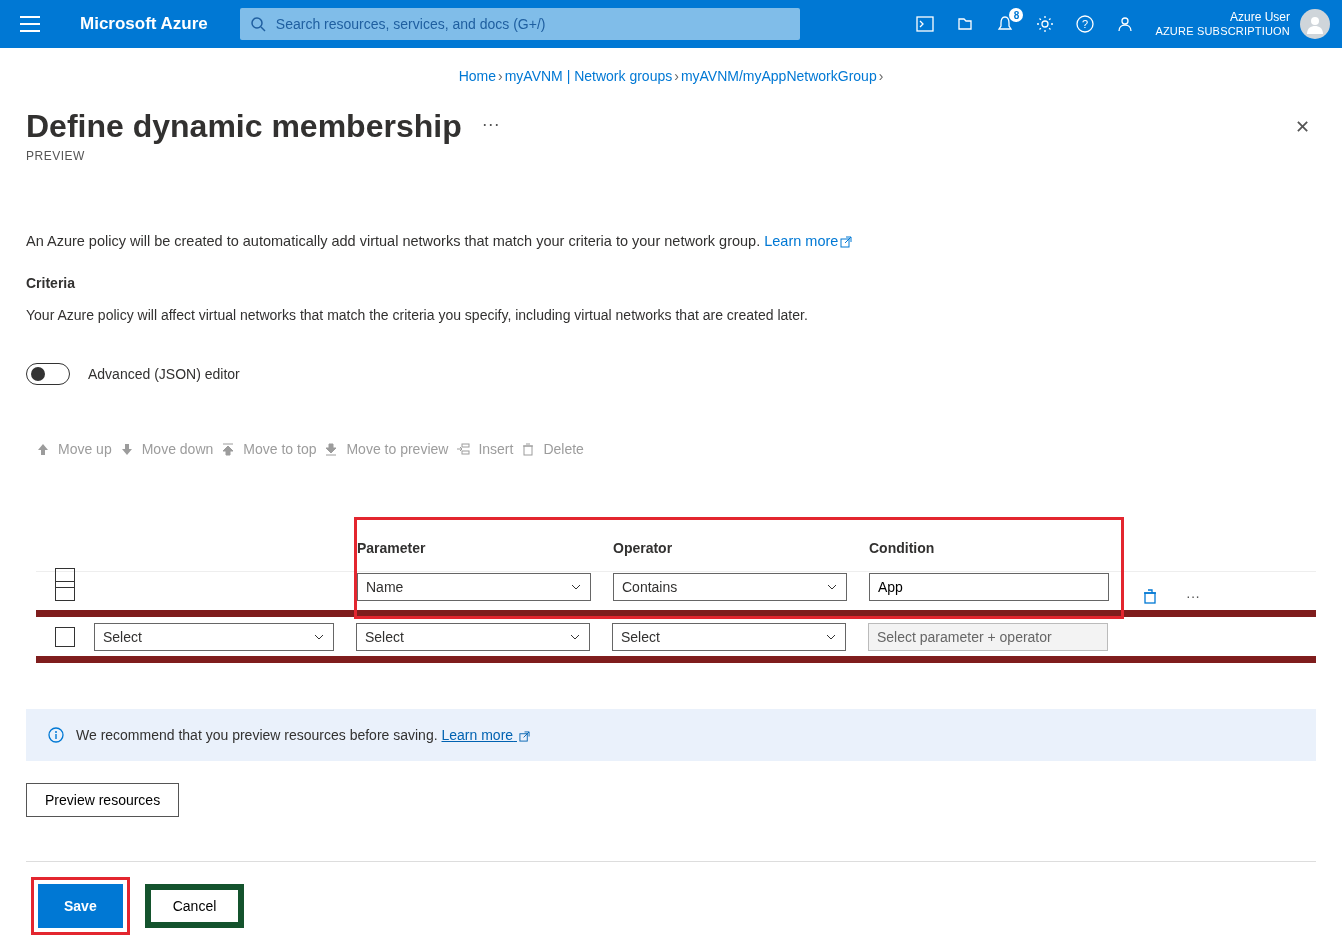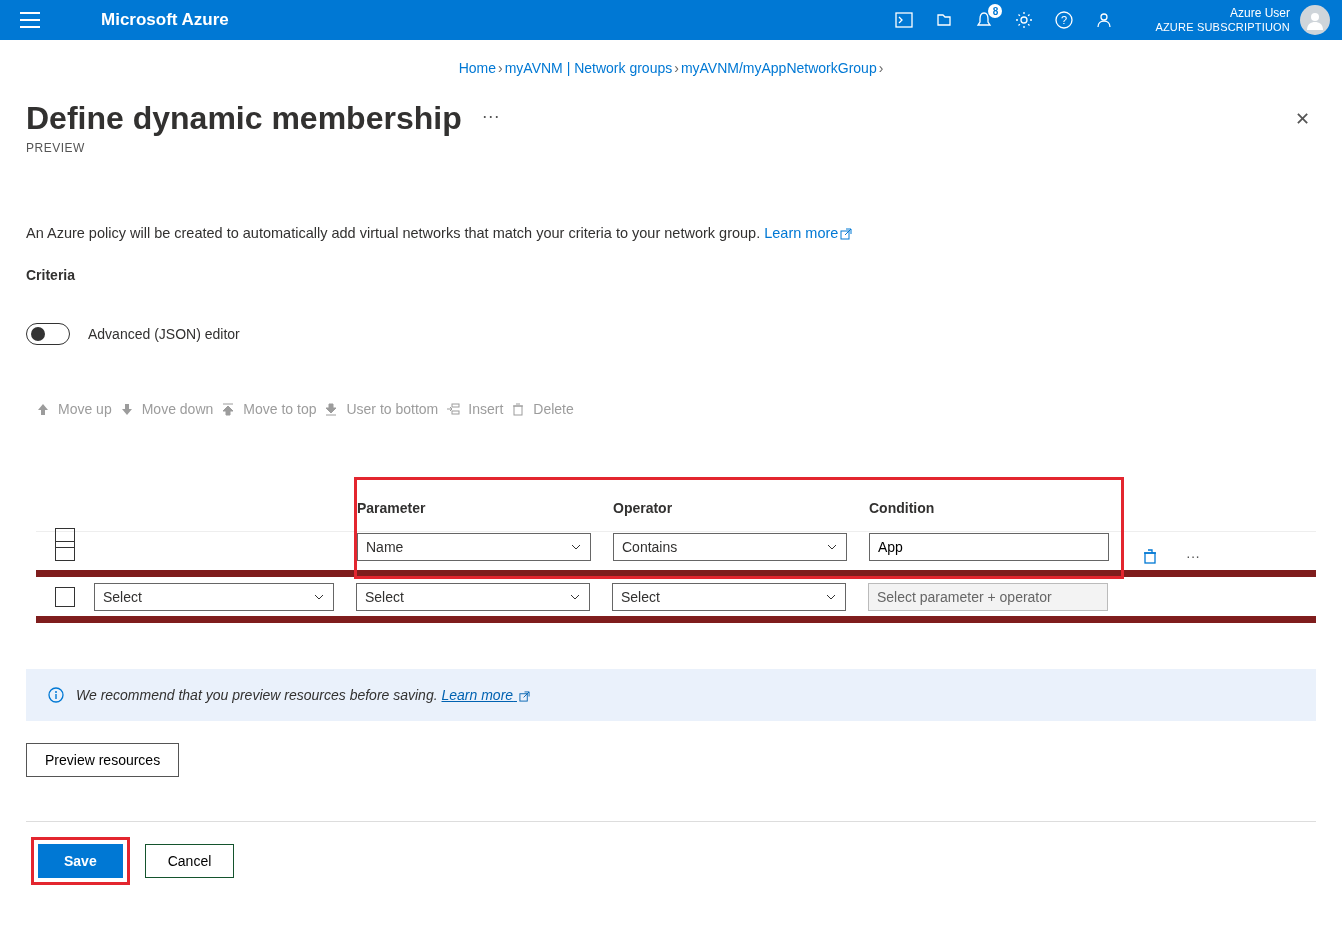--- a/index.html
+++ b/index.html
@@ -1,17 +1,17 @@
 <!DOCTYPE html>
 <html><head>
 <meta charset="utf-8">
 <style>
   * { box-sizing: border-box; margin: 0; padding: 0; font-family: "Segoe UI", Arial, sans-serif; }
   body { background: #fff; color: #323130; font-size: 14px; width:1342px; }
-  .topbar { height: 40px; background: #0078d4; color: #fff; display: flex; align-items: center; padding: 0 12px; gap: 21px; }
+  .topbar { height: 48px; background: #0078d4; color: #fff; display: flex; align-items: center; padding: 0 12px; }
   .hamburger { width: 24px; height: 24px; display: flex; flex-direction: column; justify-content: center; gap: 5px; cursor: pointer; margin-right: 36px; margin-left: 8px;}
   .hamburger span { display:block; height: 2px; width: 20px; background: #fff; }
   .brand { font-size: 17px; font-weight:600; margin-right: 32px; }
   .searchbox { flex: 0 0 560px; height: 32px; background: #80bde9; border-radius: 2px; display: flex; align-items: center; padding: 0 10px; color: #dae9f7; }
   .searchbox svg { margin-right: 10px; }
   .searchbox input { background: transparent; border: none; outline: none; color: #0f4f85; font-size: 14px; flex:1; }
   .searchbox input::placeholder { color: #1f5fa0; }
   .topbar-spacer { flex:1; }
   .topbar-icons { display:flex; align-items:center; gap: 20px; margin-right: 20px;}
   .topbar-icons .icon { width: 20px; height: 20px; display:flex; align-items:center; justify-content:center; position:relative; cursor:pointer;}
@@ -54,39 +54,46 @@
   .cell-cond  { width:252px; padding-right:12px;}
   .cell-actions { width:110px; display:flex; gap:28px; align-items:center; padding-left:18px;}
   .col-head { font-weight:600; }
   .select-like { width:100%; height:28px; border:1px solid #666; display:flex; align-items:center; justify-content:space-between; padding:0 8px; cursor:pointer; font-size:14px; }
   .select-like.disabled { background:#f3f3f3; color:#666; border-color:#bbb; cursor:default;}
   .text-input { width:100%; height:28px; border:1px solid #666; padding:0 8px; font-size:14px; }
   .highlight-box { border:3px solid #e3262f; padding:6px 0 6px 0; margin-left:-2px;}
   .trash-icon { color:#0078d4; cursor:pointer; }
   .more-icon { color:#555; cursor:pointer; }
 
-  .info-banner { margin-top:46px; background:#eaf1fb; padding:18px 22px; display:flex; align-items:flex-start; gap:12px;font-style:italic; }
+  .info-banner { margin-top:46px; background:#eaf1fb; padding:18px 22px; display:flex; align-items:flex-start; gap:12px; }
   .info-banner a { color:#0062b1; }
   .preview-btn { margin-top:22px; border:1px solid #555; background:#fff; padding:8px 18px; font-size:14px; cursor:pointer;}
 
   .footer { border-top:1px solid #ddd; margin-top:44px; padding:22px 0 22px 0; display:flex; gap:22px; }
   .save-btn { background:#0078d4; color:#fff; border:none; padding:8px 26px; font-size:14px; font-weight:600; cursor:pointer; outline:3px solid #e3262f; outline-offset:4px; margin-left:12px;}
-  .cancel-btn { background:#fff; border:1px solid #14532d; padding:8px 22px; font-size:14px; cursor:pointer;}
+  .cancel-btn { background:#fff; border:6px solid #14532d; padding:8px 22px; font-size:14px; cursor:pointer;}
   svg { display:block; }
 </style>
 </head>
 <body>
 
 <div class="topbar">
   <div class="hamburger">
       <span></span>
       <span></span>
       <span></span>
     </div>
   <div class="brand">Microsoft Azure</div>
+  <div class="searchbox">
+    <svg width="16" height="16" viewBox="0 0 16 16">
+        <circle cx="7" cy="7" r="5" stroke="#1f5fa0" stroke-width="1.5" fill="none"></circle>
+        <line x1="11" y1="11" x2="15" y2="15" stroke="#1f5fa0" stroke-width="1.5"></line>
+      </svg>
+    <input placeholder="Search resources, services, and docs (G+/)" style="">
+  </div>
   <div class="topbar-spacer"></div>
   <div class="topbar-icons">
     <div class="icon">
         <svg width="18" height="18" viewBox="0 0 18 18">
           <rect x="1" y="2" width="16" height="14" fill="none" stroke="#fff" stroke-width="1.3"></rect>
           <path d="M4 6 L7 9 L4 12" fill="none" stroke="#fff" stroke-width="1.3"></path>
         </svg>
       </div>
     <div class="icon">
         <svg width="18" height="18" viewBox="0 0 18 18">
@@ -152,20 +159,21 @@
   </div>
 
   <div class="intro">
     <span>An Azure policy will be created to automatically add virtual networks that match your criteria to your network group. </span><a href="#"><span>Learn more</span><span class="ext-icon"><svg width="12" height="12" viewBox="0 0 12 12">
             <rect x="1" y="3" width="8" height="8" fill="none" stroke="#0078d4"></rect>
             <path d="M6 1 H11 V6 M11 1 L5 7" fill="none" stroke="#0078d4"></path>
           </svg></span></a>
   </div>
 
   <div class="section-title">Criteria</div>
+  <div class="section-desc">Your Azure policy will affect virtual networks that match the criteria you specify, including virtual networks that are created later.</div>
 
   <div class="toggle-row">
     <div class="toggle">
         <div class="knob"></div>
       </div>
     <span>Advanced (JSON) editor</span>
   </div>
 
   <div class="toolbar">
     <div class="titem">
@@ -183,21 +191,21 @@
     <div class="titem">
         <svg width="14" height="14">
           <path d="M2 2 H12 M7 4 L12 9 H9 V13 H5 V9 H2 Z" fill="#9c9c9c" stroke="#9c9c9c"></path>
         </svg>
         <span>Move to top</span>
       </div>
     <div class="titem">
         <svg width="14" height="14">
           <path d="M2 13 H12 M7 11 L2 6 H5 V2 H9 V6 H12 Z" fill="#9c9c9c" stroke="#9c9c9c"></path>
         </svg>
-        <span>User to bottom</span>
+        <span>Move to preview</span>
       </div>
     <div class="titem">
         <svg width="14" height="14">
           <rect x="6" y="2" width="7" height="3" fill="none" stroke="#9c9c9c"></rect>
           <rect x="6" y="9" width="7" height="3" fill="none" stroke="#9c9c9c"></rect>
           <path d="M1 7 H6 M4 5 L6 7 L4 9" fill="none" stroke="#9c9c9c"></path>
         </svg>
         <span>Insert</span>
       </div>
     <div class="titem">

